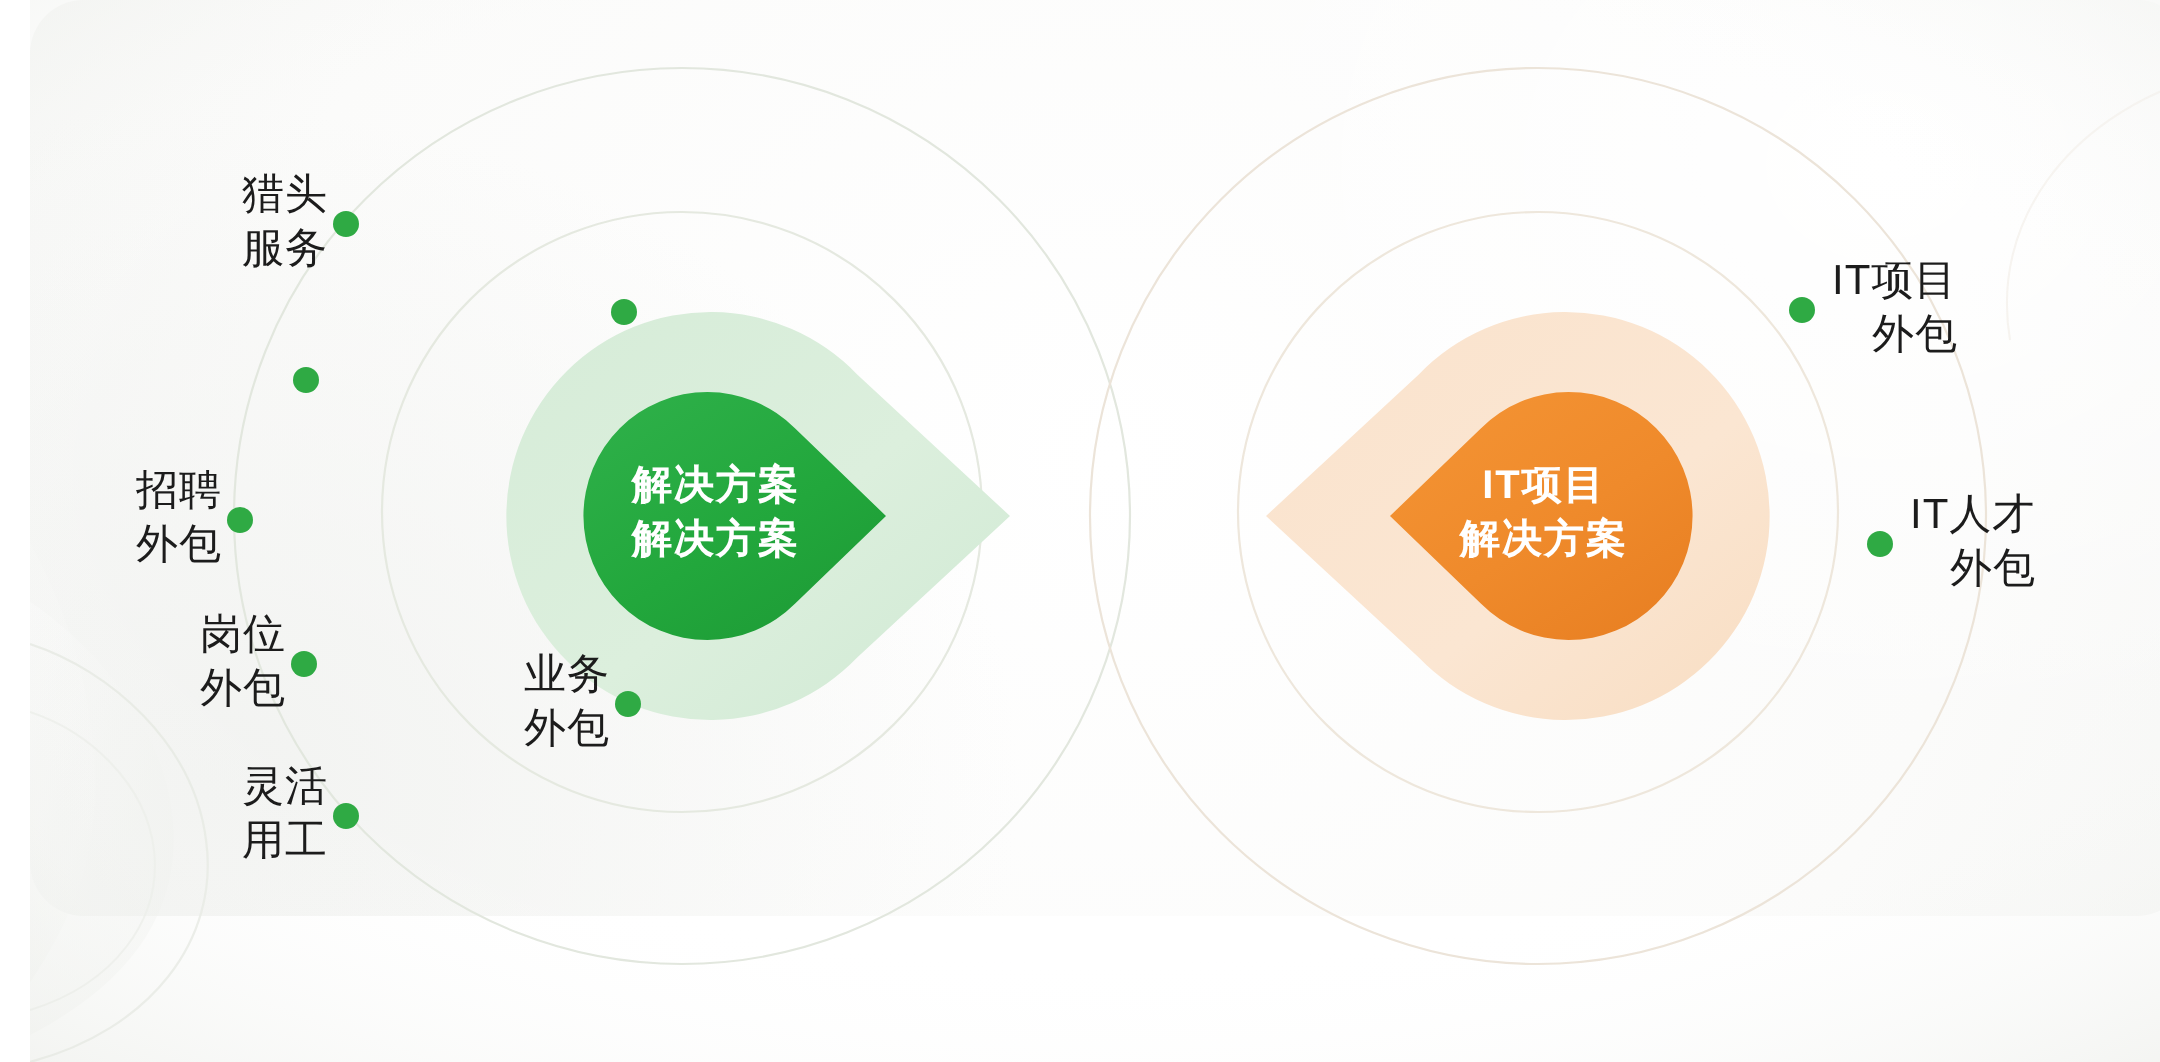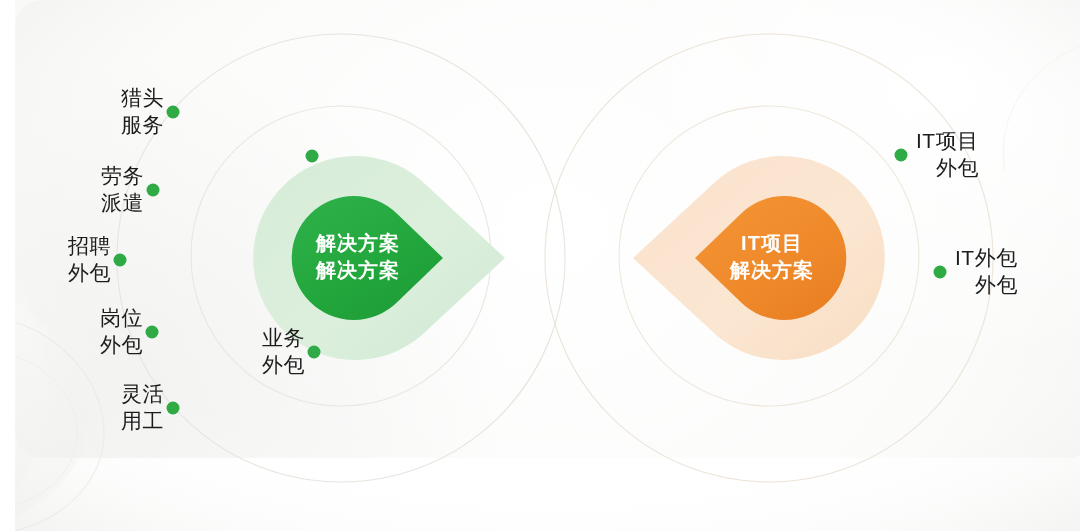--- a/index.html
+++ b/index.html
@@ -148,24 +148,20 @@
 
     <circle cx="886" cy="155" r="6.5" fill="#2faa44"></circle>
     <circle cx="925" cy="272" r="6.5" fill="#2faa44"></circle>
   </svg>
 
   <div class="lbl r" style="right:931px; top:84px;">
     <span>猎头</span>
     <span class="l2">服务</span>
   </div>
 
-  <div class="lbl r" style="right:951px; top:162px;">
-    <span>劳务</span>
-    <span class="l2">派遣</span>
-  </div>
 
   <div class="lbl r" style="right:984px; top:232px;">
     <span>招聘</span>
     <span class="l2">外包</span>
   </div>
 
   <div class="lbl r" style="right:952px; top:304px;text-align:center;">
     <span>岗位</span>
     <span class="l2">外包</span>
   </div>
@@ -180,21 +176,21 @@
     <span>业务</span>
     <span class="l2">外包</span>
   </div>
 
   <div class="lbl l" style="left:901px; top:127px;">
     <span>IT项目</span>
     <span class="l2" style="padding-left:20px;">外包</span>
   </div>
 
   <div class="lbl l" style="left:940px; top:244px;">
-    <span>IT外包</span>
+    <span>IT人才</span>
     <span class="l2" style="padding-left:20px;">外包</span>
   </div>
 
   <div class="core-text" style="left:258px; top:230px; width:170px;">
     <span>解决方案</span>
     <span class="l2" style="display:block;">解决方案</span>
   </div>
 
   <div class="core-text" style="left:672px; top:230px; width:170px;">
     <span>IT项目</span>

